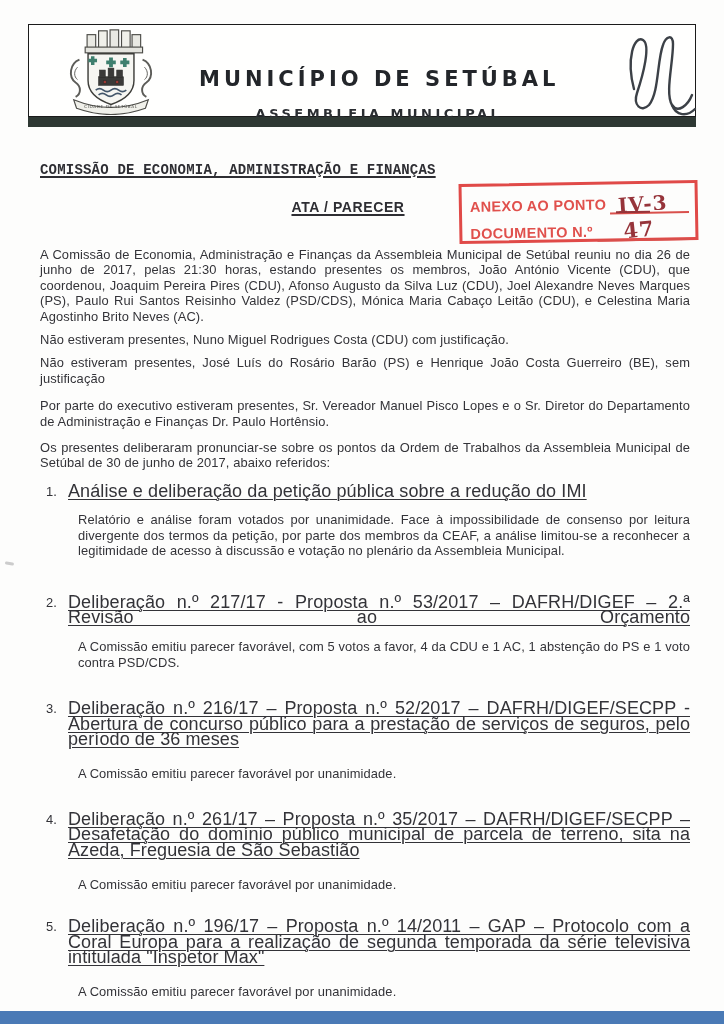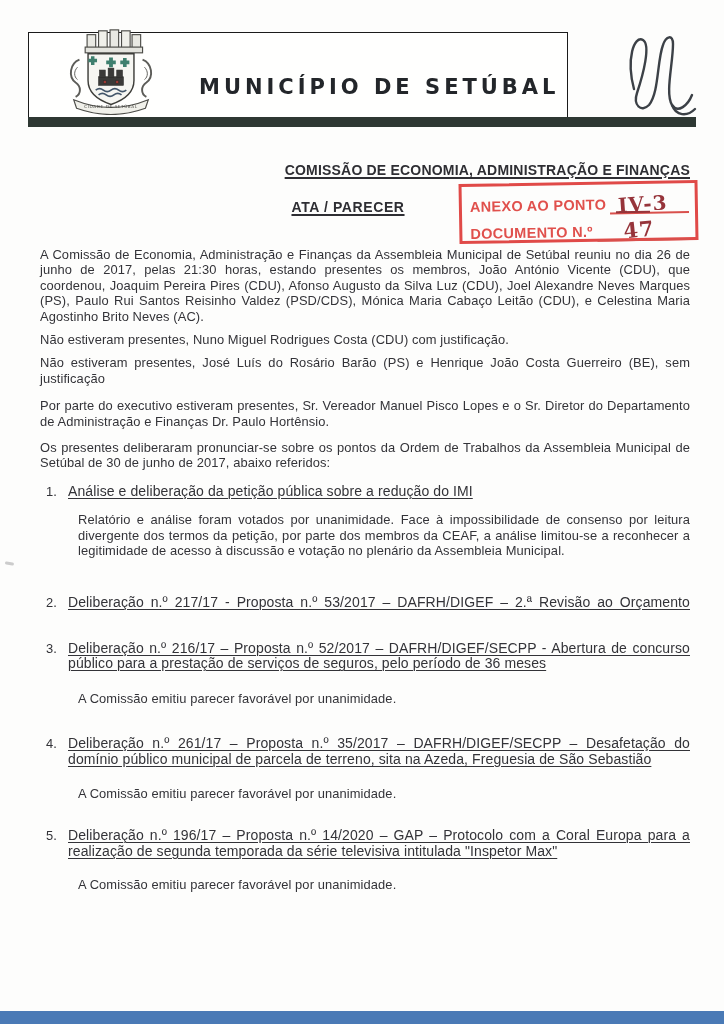--- a/index.html
+++ b/index.html
@@ -4,21 +4,21 @@
 <style>
   * { margin:0; padding:0; box-sizing:border-box; }
   html,body { background:#ffffff; }
   .page {
     position:relative; width:724px; height:1024px; background:#fdfdfc;
     font-family:"Liberation Sans","DejaVu Sans",sans-serif;
     color:#313136; overflow:hidden;
   }
   
   .header-box {
-    position:absolute; left:28px; top:32px; width:540px; height:93px;
+    position:absolute; left:28px; top:24px; width:668px; height:93px;
     border:1.5px solid #1b1b1b; background:#fffffe;
   }
   .header-bar {
     position:absolute; left:28px; top:117px; width:668px; height:10px;
     background:#2e3833;
   }
   .crest { position:absolute; left:58px; top:27px; width:106px; height:88px; }
   .org-block { position:absolute; left:170px; top:42px; width:360px; text-align:center; }
   .org-title {
     font-family:"DejaVu Sans","Liberation Sans",sans-serif;
@@ -26,24 +26,25 @@
     white-space:nowrap;
   }
   .org-subtitle {
     margin-top:15px; font-family:"DejaVu Sans","Liberation Sans",sans-serif;
     font-size:13px; font-weight:bold; letter-spacing:3.5px; color:#2a2d31;
     white-space:nowrap;
   }
   .signature { position:absolute; left:612px; top:25px; width:92px; height:92px; }
   
   .doc-title {
-    position:absolute; left:40px; top:162px; width:650px; text-align:right;
+    position:absolute; left:40px; top:162px; width:650px; text-align:left;
     font-size:14px; font-weight:bold; color:#2e2e33;
     text-decoration:underline; text-decoration-thickness:1.5px; text-underline-offset:2px;
     letter-spacing:0.2px;
+    font-family:Liberation Mono, monospace;
   }
   .doc-subtitle {
     position:absolute; left:40px; top:199px; width:616px; text-align:center;
     font-size:14px; font-weight:bold; color:#2e2e33;
     text-decoration:underline; text-decoration-thickness:1.5px; text-underline-offset:2px;
     letter-spacing:0.6px;
   }
   
   .stamp {
     position:absolute; left:459px; top:182px; width:239px; height:60px;
@@ -70,21 +71,21 @@
     font-size:12.9px; line-height:15.4px; text-align:justify; text-justify:inter-word;
     color:#333338; letter-spacing:0.1px;
   }
   .p2 { margin-top:8px; }
   .p3 { margin-top:8px; }
   .p4 { margin-top:12px; }
   .p5 { margin-top:11px; }
   .item { display:flex; }
   .item-num { width:28px; flex:none; padding-left:6px; font-size:12.9px; line-height:15.4px; color:#333338; }
   .item-heading {
-    flex:1; font-size:14px; line-height:15.4px; text-align:justify; color:#333338;
+    flex:1; font-size:18px; line-height:15.4px; text-align:justify; color:#333338;
     text-decoration:underline; text-decoration-thickness:1px; text-underline-offset:2px;
     letter-spacing:0.1px;
   }
   .stretch { text-align-last:justify; }
   .item-body { margin-left:38px; }
   .m-item1 { margin-top:13px; }
   .m-body1 { margin-top:13px; }
   .m-item2 { margin-top:36px; }
   .m-body2 { margin-top:14px; }
   .m-item3 { margin-top:31px; }
@@ -196,35 +197,36 @@
     <div class="item m-item1">
       <span class="item-num">1.</span>
       <span class="item-heading">Análise e deliberação da petição pública sobre a redução do IMI</span>
     </div>
     <p class="para item-body m-body1">Relatório e análise foram votados por unanimidade. Face à impossibilidade de consenso por leitura divergente dos termos da petição, por parte dos membros da CEAF, a análise limitou-se a reconhecer a legitimidade de acesso à discussão e votação no plenário da Assembleia Municipal.</p>
 
     <div class="item m-item2">
       <span class="item-num">2.</span>
       <span class="item-heading stretch">Deliberação n.º 217/17 - Proposta n.º 53/2017 – DAFRH/DIGEF – 2.ª Revisão ao Orçamento</span>
     </div>
+    <p class="para item-body m-body2">A Comissão emitiu parecer favorável, com 5 votos a favor, 4 da CDU e 1 AC, 1 abstenção do PS e 1 voto contra PSD/CDS.</p>
 
     <div class="item m-item3">
       <span class="item-num">3.</span>
       <span class="item-heading">Deliberação n.º 216/17 – Proposta n.º 52/2017 – DAFRH/DIGEF/SECPP - Abertura de concurso público para a prestação de serviços de seguros, pelo período de 36 meses</span>
     </div>
     <p class="para item-body m-body3">A Comissão emitiu parecer favorável por unanimidade.</p>
 
     <div class="item m-item4">
       <span class="item-num">4.</span>
       <span class="item-heading">Deliberação n.º 261/17 – Proposta n.º 35/2017 – DAFRH/DIGEF/SECPP – Desafetação do domínio público municipal de parcela de terreno, sita na Azeda, Freguesia de São Sebastião</span>
     </div>
     <p class="para item-body m-body4">A Comissão emitiu parecer favorável por unanimidade.</p>
 
     <div class="item m-item5">
       <span class="item-num">5.</span>
-      <span class="item-heading">Deliberação n.º 196/17 – Proposta n.º 14/2020 – GAP – Protocolo com a Coral Europa para a realização de segunda temporada da série televisiva intitulada "Inspetor Max"</span>
+      <span class="item-heading">Deliberação n.º 196/17 – Proposta n.º 14/2011 – GAP – Protocolo com a Coral Europa para a realização de segunda temporada da série televisiva intitulada "Inspetor Max"</span>
     </div>
     <p class="para item-body m-body5">A Comissão emitiu parecer favorável por unanimidade.</p>
   </div>
 
   <div class="margin-dash"></div>
   <div class="bottom-bar"></div>
 </div>
 
 </body></html>

